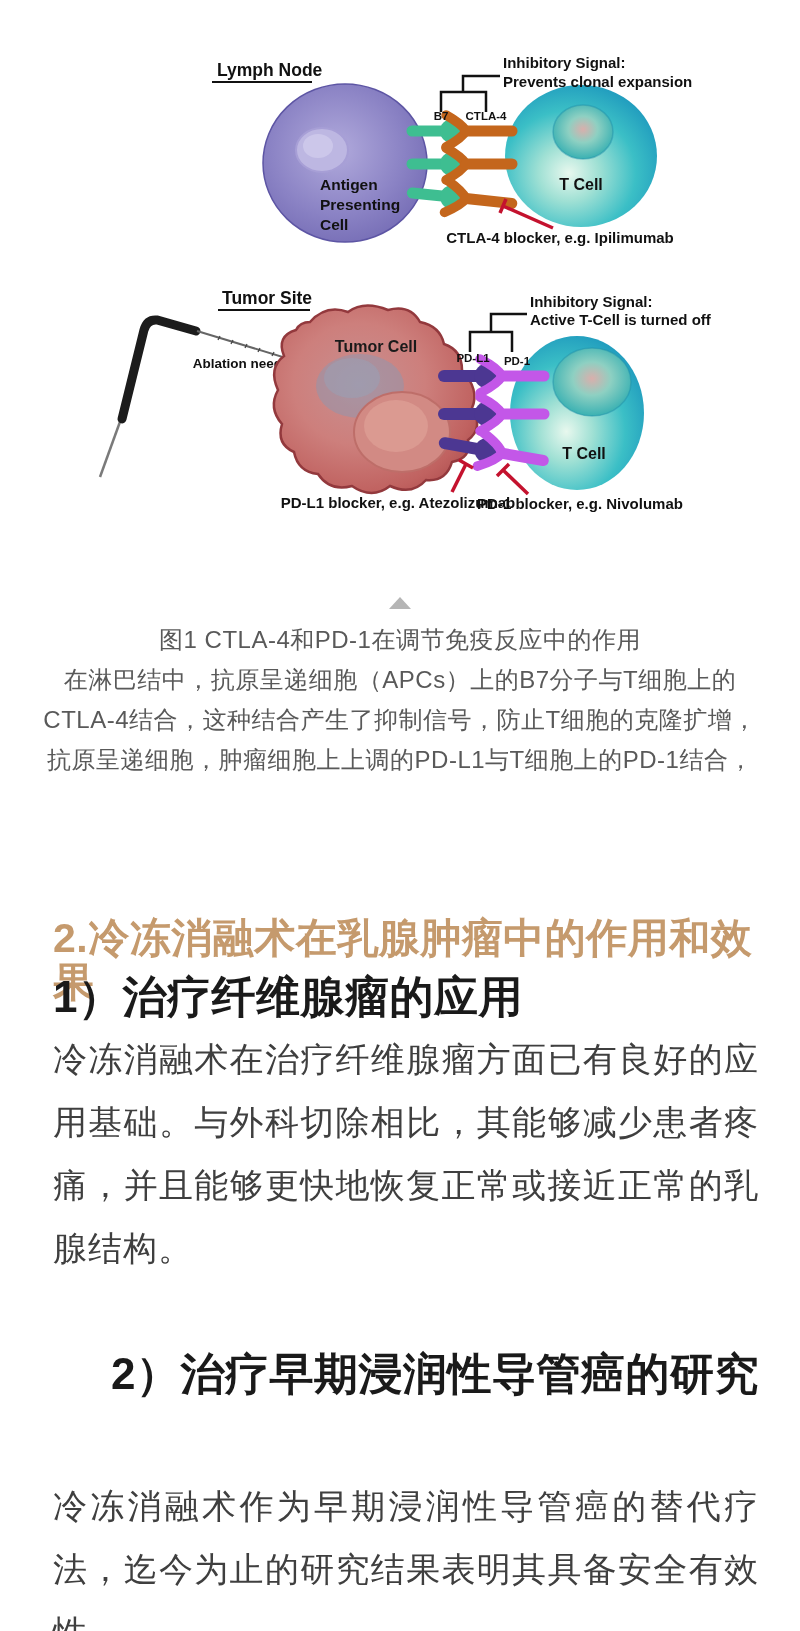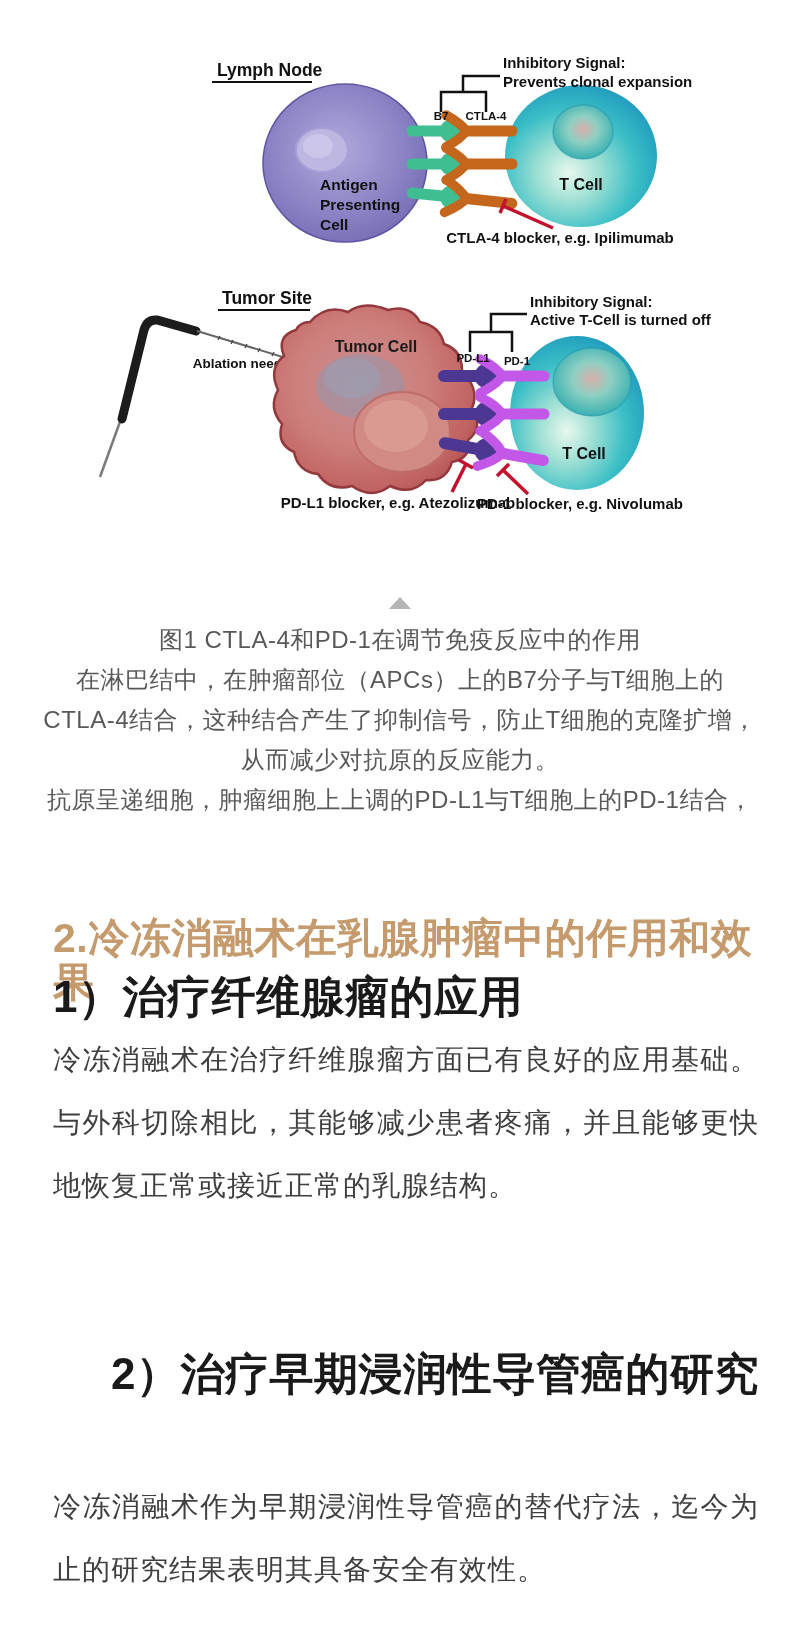--- a/index.html
+++ b/index.html
@@ -18,21 +18,21 @@
     color:#595959;font-size:24px;line-height:40px;letter-spacing:0.5px;}
   .fig-caption p{margin:0;padding:0;}
 
   .h2-accent{position:absolute;top:916px;left:53px;width:706px;margin:0;
     color:#C59A6D;font-size:41px;line-height:44px;font-weight:bold;letter-spacing:0.5px;}
   .h3-sub{position:absolute;left:53px;width:706px;margin:0;
     color:#1a1a1a;font-size:44px;line-height:44px;font-weight:bold;letter-spacing:0.5px;}
   #sub1{top:975px;}
   #sub2{top:1352px;text-align:right;}
   .body-p{position:absolute;left:53px;width:706px;margin:0;
-    color:#3f3f3f;font-size:28px;line-height:63px;letter-spacing:1px;
+    color:#3f3f3f;font-size:34px;line-height:63px;letter-spacing:1px;
     text-align:justify;}
   #para1{top:1028px;}
   #para2{top:1475px;}
 </style>
 </head>
 <body>
 
 <div class="page">
 
   <div class="figure">
@@ -176,23 +176,22 @@
         <text x="398" y="508" font-size="15" font-weight="bold" fill="#111" text-anchor="middle">PD-L1 blocker, e.g. Atezolizumab</text>
         <text x="580" y="509" font-size="15" font-weight="bold" fill="#111" text-anchor="middle">PD-1 blocker, e.g. Nivolumab</text>
       </g>
     </svg>
   </div>
 
   <div class="fig-triangle"></div>
 
   <div class="fig-caption">
     <p>图1  CTLA-4和PD-1在调节免疫反应中的作用</p>
-    <p>在淋巴结中，在肿瘤部位（APCs）上的B7分子与T细胞上的</p>
+    <p>在淋巴结中，抗原呈递细胞（APCs）上的B7分子与T细胞上的</p>
     <p>CTLA-4结合，这种结合产生了抑制信号，防止T细胞的克隆扩增，</p>
-    <p>从而减少对抗原的反应能力。</p>
     <p>抗原呈递细胞，肿瘤细胞上上调的PD-L1与T细胞上的PD-1结合，</p>
   </div>
 
   <h2 class="h2-accent">2.冷冻消融术在乳腺肿瘤中的作用和效果</h2>
 
   <h3 id="sub1" class="h3-sub">1）治疗纤维腺瘤的应用</h3>
   <p id="para1" class="body-p">冷冻消融术在治疗纤维腺瘤方面已有良好的应用基础。与外科切除相比，其能够减少患者疼痛，并且能够更快地恢复正常或接近正常的乳腺结构。</p>
 
   <h3 id="sub2" class="h3-sub">2）治疗早期浸润性导管癌的研究</h3>
   <p id="para2" class="body-p">冷冻消融术作为早期浸润性导管癌的替代疗法，迄今为止的研究结果表明其具备安全有效性。</p>

